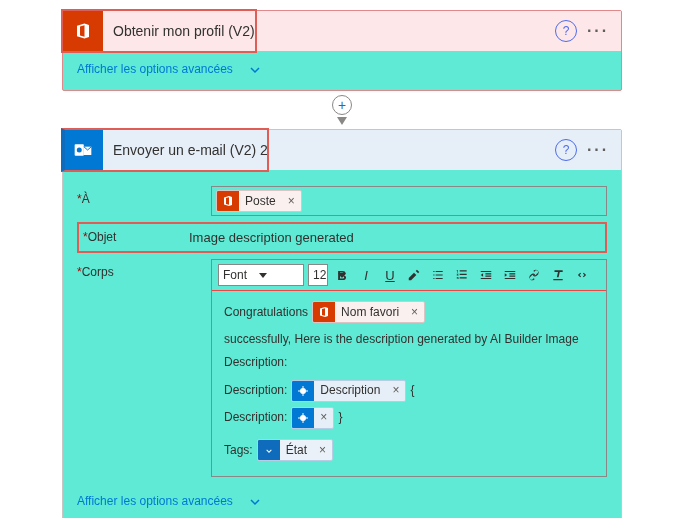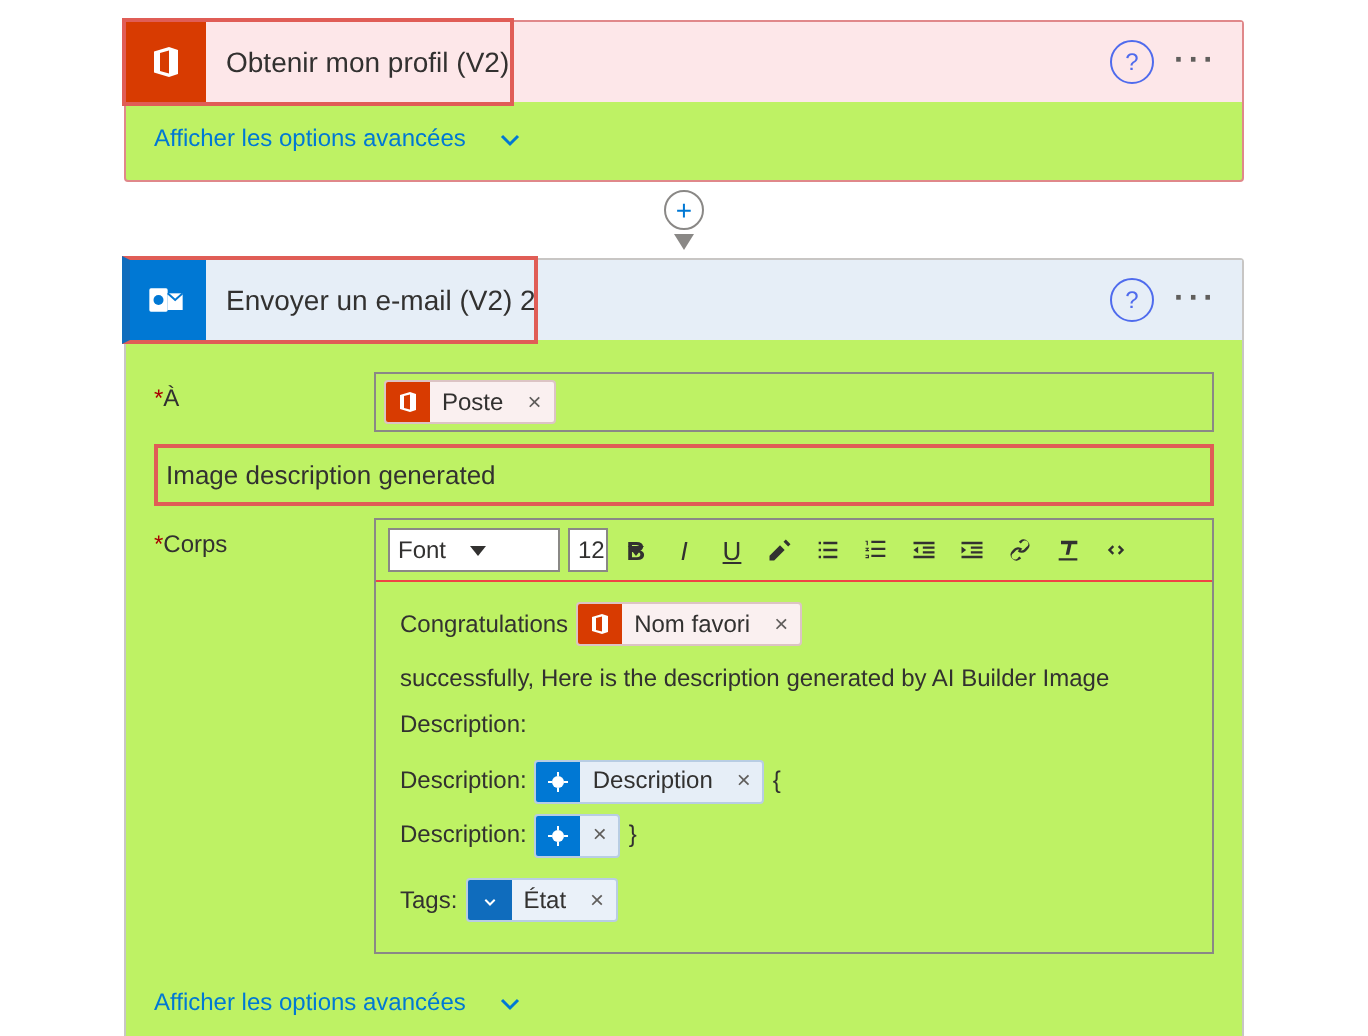--- a/index.html
+++ b/index.html
@@ -8,21 +8,21 @@
     padding: 10px 30px;
     font-family: "Segoe UI", Arial, sans-serif;
     font-size: 13px;
     color: #323130;
     background: #fff;
     width: 684px;
   }
   .card {
     border: 1px solid #c8c6c4;
     border-radius: 2px;
-    background: #bef264;
+    background: #5eead4;
     margin: 0 auto;
     width: 560px;
   }
   .card.card-error { border-color: #e0888a; }
   .card-header {
     display: flex;
     align-items: center;
     height: 40px;
     padding-right: 8px;
   }
@@ -118,20 +118,21 @@
   .form-field {
     flex: 1;
     border: 1px solid #8a8886;
     min-height: 28px;
     padding: 3px 4px;
     display: flex;
     align-items: flex-start;
     flex-wrap: wrap;
     gap: 4px;
     font-size: 12px;
+    margin-left: 24px;
   }
   .form-field.no-border { border: none; padding: 0; }
   .token {
     display: inline-flex;
     align-items: center;
     border: 1px solid #dcc4c4;
     background: #faf0f0;
     border-radius: 2px;
     height: 22px;
     font-size: 12px;
@@ -282,20 +283,21 @@
           </span>
           <span class="tk-label">Poste</span>
           <span class="tk-x">×</span>
         </span>
       </div>
     </div>
 
     
     <div class="subject-outline">
       <div class="form-row">
+        <div class="form-label" style="width:106px;padding-top:4px;"><span class="req">*</span><span>Objet</span></div>
         <div class="subject-field">Image description generated</div>
       </div>
     </div>
 
     
     <div class="form-row">
       <div class="form-label"><span class="req">*</span><span>Corps</span></div>
       <div class="form-field no-border" style="display:block;">
         <div class="editor">
           <div class="toolbar">

